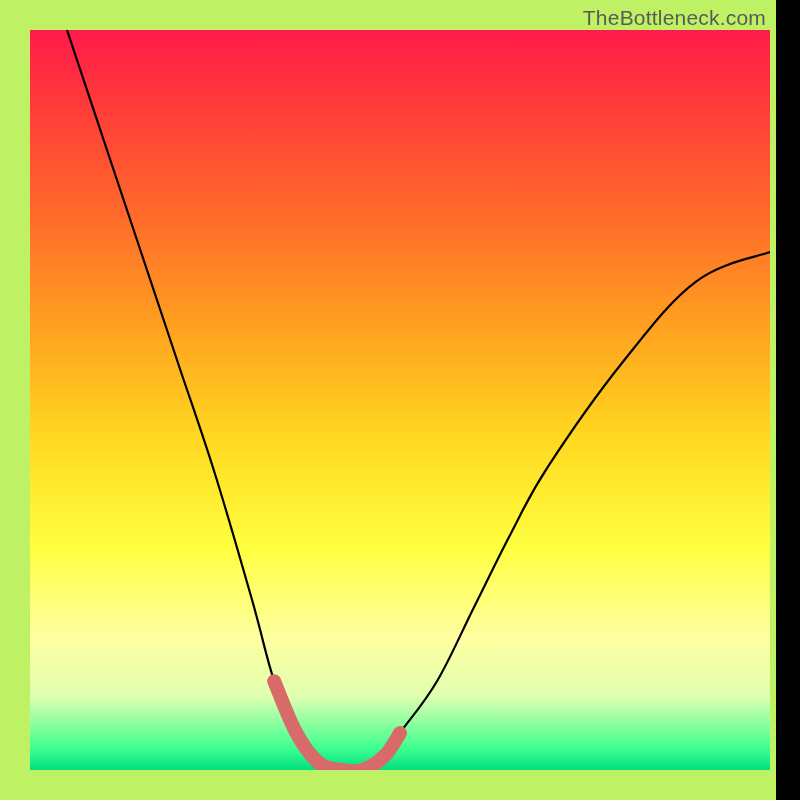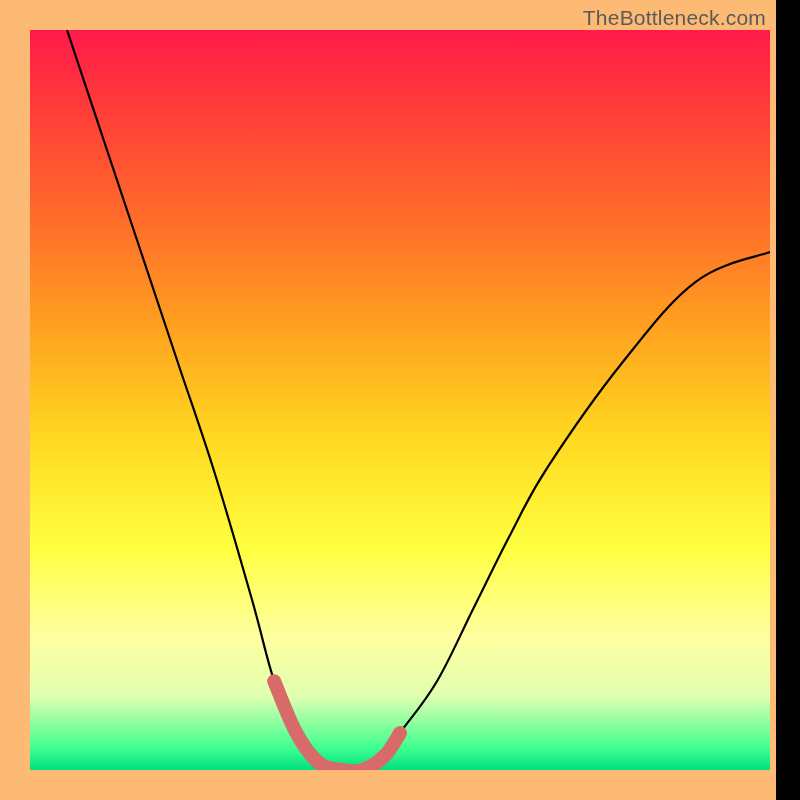--- a/index.html
+++ b/index.html
@@ -1,17 +1,17 @@
 <!DOCTYPE html>
 <html><head>
 <meta charset="utf-8">
 <style>
   * { margin: 0; padding: 0; box-sizing: border-box; }
   body { width: 800px; height: 800px; background: #000; position: relative; font-family: Arial, sans-serif; }
-  .outer { width: 776px; height: 800px; background: #fdba74; position: relative; text-decoration: underline; }
+  .outer { width: 776px; height: 800px; background: #bef264; position: relative; text-decoration: underline; }
   .plot-area {
     position: absolute;
     left: 30px;
     top: 30px;
     width: 740px;
     height: 740px;
     background: linear-gradient(to bottom,
       #ff1a4a 0%,
       #ff3a3a 10%,
       #ff6a2a 25%,

